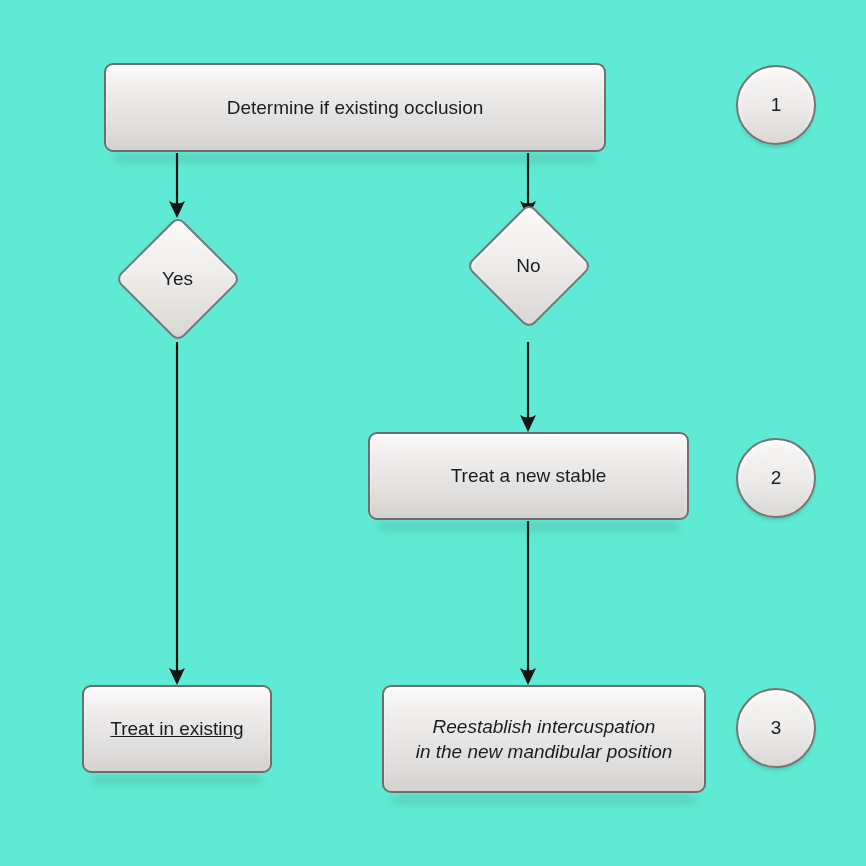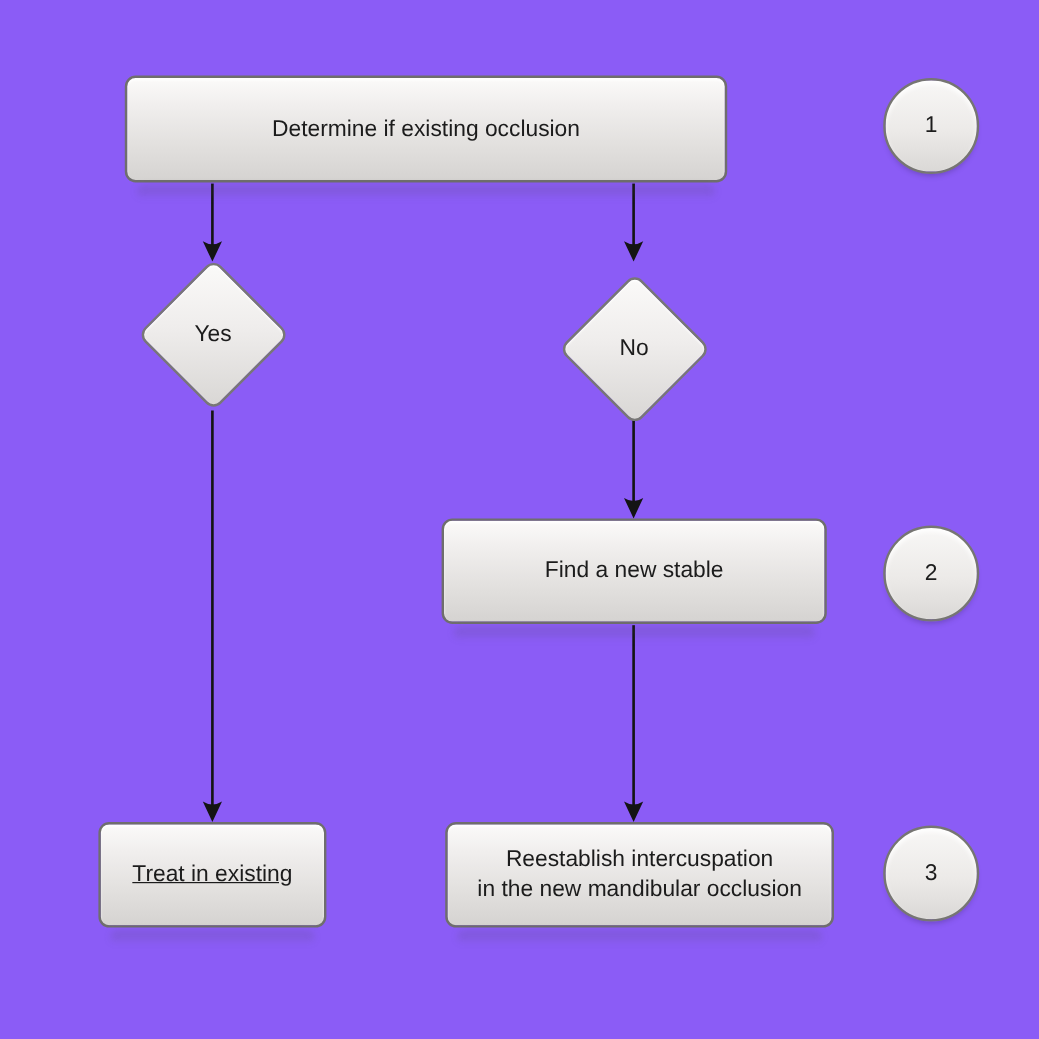--- a/index.html
+++ b/index.html
@@ -4,21 +4,21 @@
 <style>
   html, body { margin: 0; padding: 0; }
   body {
     font-family: "Liberation Sans", sans-serif;
     background: #ffffff;
   }
   .canvas {
     position: relative;
     width: 866px;
     height: 866px;
-    background: #8b5cf6;
+    background: #5eead4;
     overflow: hidden;
     color: #1c1c1c;
   }
   .arrows {
     position: absolute;
     left: 0; top: 0;
     width: 866px; height: 866px;
     pointer-events: none;
   }
   .arrows line { stroke: #141414; stroke-width: 2.2; }
@@ -86,23 +86,23 @@
     display: flex;
     align-items: center;
     justify-content: center;
     font-size: 19px;
   }
 
   
   #node-determine   { left: 104px; top: 63px;  width: 502px; height: 89px; }
   #node-find        { left: 368px; top: 432px; width: 321px; height: 88px; }
   #node-treat       { left: 82px;  top: 685px; width: 190px; height: 88px; text-decoration: underline; }
-  #node-reestablish { left: 371px; top: 685px; width: 324px; height: 88px; }
+  #node-reestablish { left: 382px; top: 685px; width: 324px; height: 108px; font-style: italic; }
   #diamond-yes      { left: 115px; top: 216px; }
-  #diamond-no       { left: 466px; top: 228px; }
+  #diamond-no       { left: 466px; top: 203px; }
   #circle-1         { left: 736px; top: 65px; }
   #circle-2         { left: 736px; top: 438px; }
   #circle-3         { left: 736px; top: 688px; }
 </style>
 </head>
 <body>
 
 <div class="canvas">
 
   <svg class="arrows" viewBox="0 0 866 866" xmlns="http://www.w3.org/2000/svg">
@@ -136,30 +136,30 @@
     <div class="diamond-shape"></div>
     <div class="diamond-label">Yes</div>
   </div>
 
   <div class="diamond-wrap" id="diamond-no">
     <div class="diamond-shape"></div>
     <div class="diamond-label">No</div>
   </div>
 
   <div class="box" id="node-find">
-    <span>Find a new stable</span>
+    <span>Treat a new stable</span>
   </div>
 
   <div class="box" id="node-treat">
     <span>Treat in existing</span>
   </div>
 
   <div class="box" id="node-reestablish">
     <span>Reestablish intercuspation</span>
-    <span>in the new mandibular occlusion</span>
+    <span>in the new mandibular position</span>
   </div>
 
   <div class="circle" id="circle-1">
     <span>1</span>
   </div>
   <div class="circle" id="circle-2">
     <span>2</span>
   </div>
   <div class="circle" id="circle-3">
     <span>3</span>

